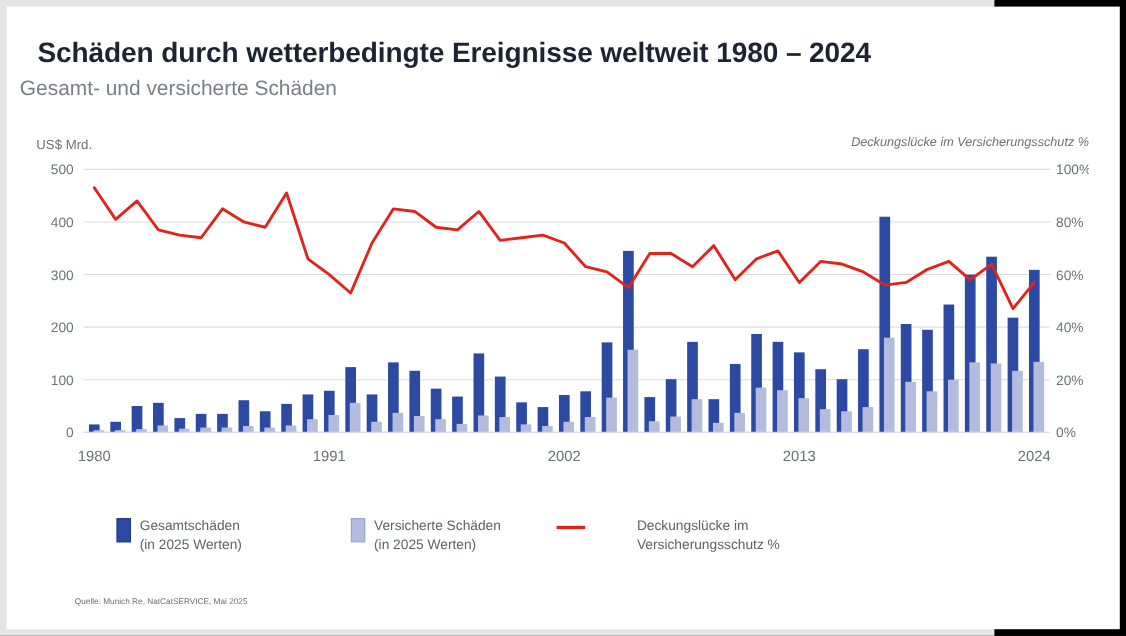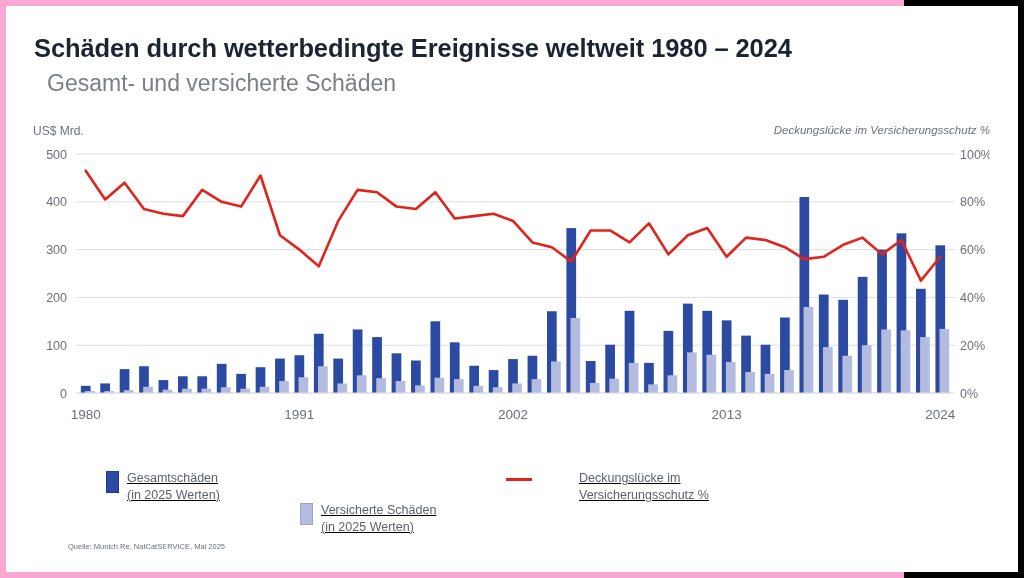--- a/index.html
+++ b/index.html
@@ -11,21 +11,21 @@
     width: 1024px;
     height: 578px;
     font-family: "Liberation Sans", sans-serif;
     overflow: hidden;
   }
   #frame {
     position: absolute;
     left: 0; top: 0;
     width: 904px;
     height: 578px;
-    background: #f9a8d4;
+    background: #e5e5e5;
     box-sizing: border-box;
   }
   #card {
     position: absolute;
     left: 6px; top: 6px;
     width: 1012px;
     height: 566px;
     background: #ffffff;
     box-sizing: border-box;
   }
@@ -35,22 +35,22 @@
     position: absolute;
     left: 28px; top: 28px;
     font-size: 25.5px;
     font-weight: bold;
     color: #1b2430;
     letter-spacing: -0.1px;
     white-space: nowrap;
   }
   #subtitle {
     position: absolute;
-    left: 41px; top: 64px;
-    font-size: 23px;
+    left: 12px; top: 64px;
+    font-size: 19px;
     color: #7a7f86;
     white-space: nowrap;
   }
 
   
   #ylabel-left {
     position: absolute;
     left: 27px; top: 118px;
     font-size: 12px;
     color: #6c7177;
@@ -79,24 +79,23 @@
     position: absolute;
     left: 100px; top: 464px;
     width: 860px;
     height: 46px;
   }
   .legend-item {
     position: absolute;
     top: 0;
     display: flex;
     align-items: flex-start;
-    text-decoration: underline;
   }
   .legend-item.li0 { left: 0px; }
-  .legend-item.li1 { left: 194px; margin-top: 32px; }
+  .legend-item.li1 { left: 213px; }
   .legend-item.li2 { left: 400px; gap: 39px; }
   .swatch {
     width: 13px;
     height: 22px;
     margin-right: 8px;
     flex: 0 0 auto;
     margin-top: 1px;
   }
   .swatch-dark { background: #2d4aa3; border: 1px solid #1f3a8c; box-sizing: border-box; }
   .swatch-light { background: #b3bcdf; border: 1px solid #9aa5d2; box-sizing: border-box; }

